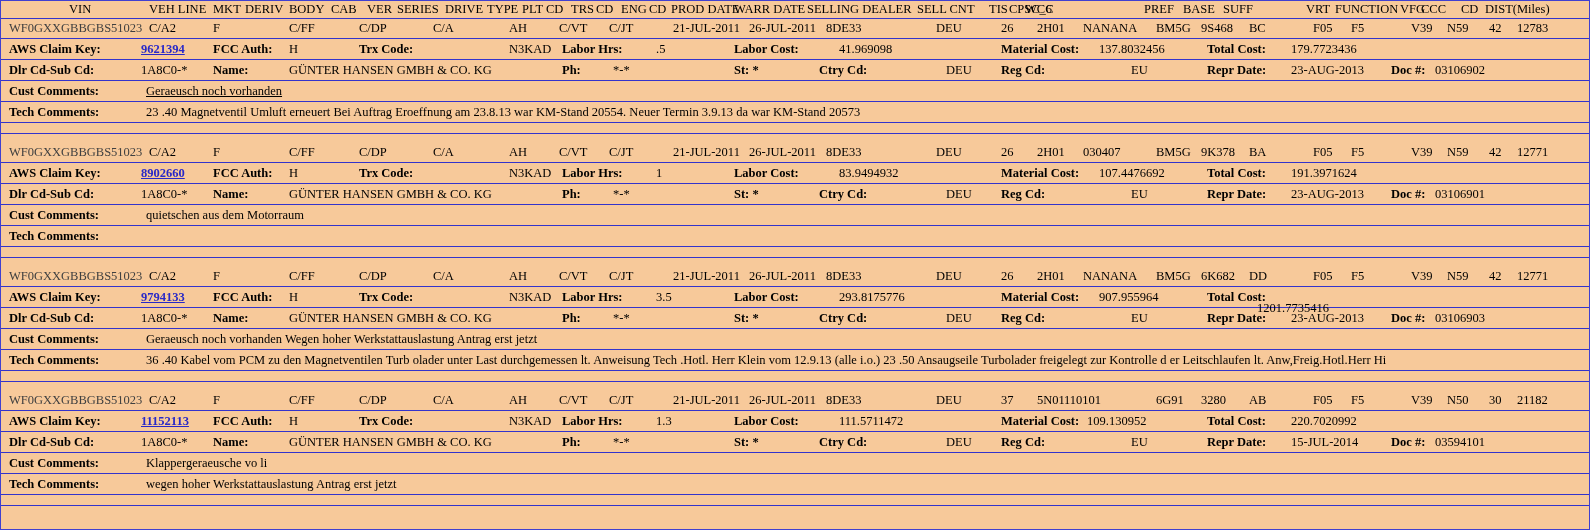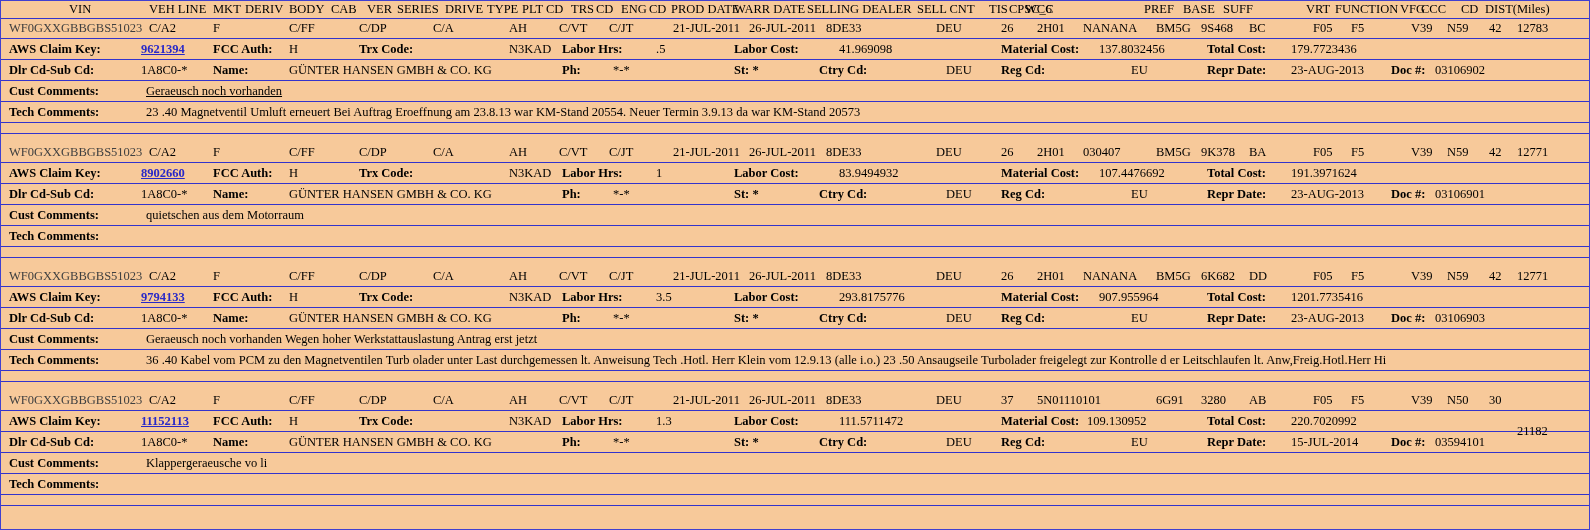--- a/index.html
+++ b/index.html
@@ -309,21 +309,21 @@
           <div class="cell" style="left: 288px;">H</div>
           <div class="cell b" style="left: 358px;">Trx Code:</div>
           <div class="cell" style="left: 508px;">N3KAD</div>
           <div class="cell b" style="left: 561px;">Labor Hrs:</div>
           <div class="cell" style="left: 655px;">3.5</div>
           <div class="cell b" style="left: 733px;">Labor Cost:</div>
           <div class="cell" style="left: 838px;">293.8175776</div>
           <div class="cell b" style="left: 1000px;">Material Cost:</div>
           <div class="cell" style="left: 1098px;">907.955964</div>
           <div class="cell b" style="left: 1206px;">Total Cost:</div>
-          <div class="cell" style="left: 1290px;">1201.7735416</div>
+          <div class="cell" style="left: 1256px; margin-top: 11px;">1201.7735416</div>
         </div>
         <div class="sep"></div>
         <div class="rec-line">
           <div class="cell b" style="left: 8px;">Dlr Cd-Sub Cd:</div>
           <div class="cell" style="left: 140px;">1A8C0-*</div>
           <div class="cell b" style="left: 212px;">Name:</div>
           <div class="cell" style="left: 288px;">GÜNTER HANSEN GMBH &amp; CO. KG</div>
           <div class="cell b" style="left: 561px;">Ph:</div>
           <div class="cell" style="left: 612px;">*-*</div>
           <div class="cell b" style="left: 733px;">St: *</div>
@@ -370,21 +370,21 @@
           <div class="cell" style="left: 1036px;">5N01</div>
           <div class="cell" style="left: 1063px;">110101</div>
           <div class="cell" style="left: 1155px;">6G91</div>
           <div class="cell" style="left: 1200px;">3280</div>
           <div class="cell" style="left: 1248px;">AB</div>
           <div class="cell" style="left: 1312px;">F05</div>
           <div class="cell" style="left: 1350px;">F5</div>
           <div class="cell" style="left: 1410px;">V39</div>
           <div class="cell" style="left: 1446px;">N50</div>
           <div class="cell" style="left: 1488px;">30</div>
-          <div class="cell" style="left: 1516px; margin-top: 31px;">21182</div>
+          <div class="cell" style="left: 1516px;">21182</div>
         </div>
         <div class="sep"></div>
         <div class="rec-line">
           <div class="cell b" style="left: 8px;">AWS Claim Key:</div>
           <div class="cell link b" style="left: 140px;">11152113</div>
           <div class="cell b" style="left: 212px;">FCC Auth:</div>
           <div class="cell" style="left: 288px;">H</div>
           <div class="cell b" style="left: 358px;">Trx Code:</div>
           <div class="cell" style="left: 508px;">N3KAD</div>
           <div class="cell b" style="left: 561px;">Labor Hrs:</div>
@@ -415,20 +415,21 @@
           <div class="cell" style="left: 1434px;">03594101</div>
         </div>
         <div class="sep"></div>
         <div class="rec-line">
           <div class="cell b" style="left: 8px;">Cust Comments:</div>
           <div class="cell" style="left: 145px;">Klappergeraeusche vo li</div>
         </div>
         <div class="sep"></div>
         <div class="rec-line">
           <div class="cell b" style="left: 8px;">Tech Comments:</div>
+          <div class="cell" style="left: 145px;">wegen hoher Werkstattauslastung Antrag erst jetzt</div>
         </div>
         <div class="sep"></div>
         <div class="gap">
           <div class="gap-line"></div>
         </div>
       </div>
     </div>
 
 </div>
 

